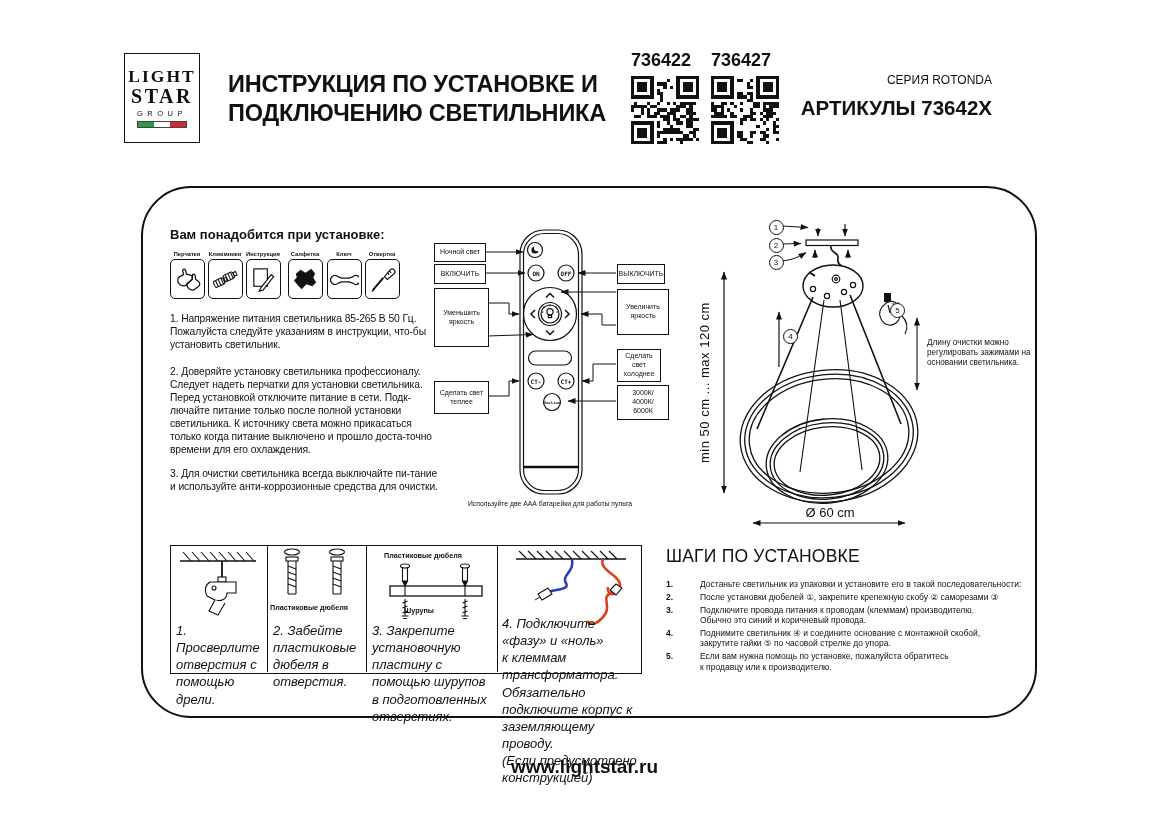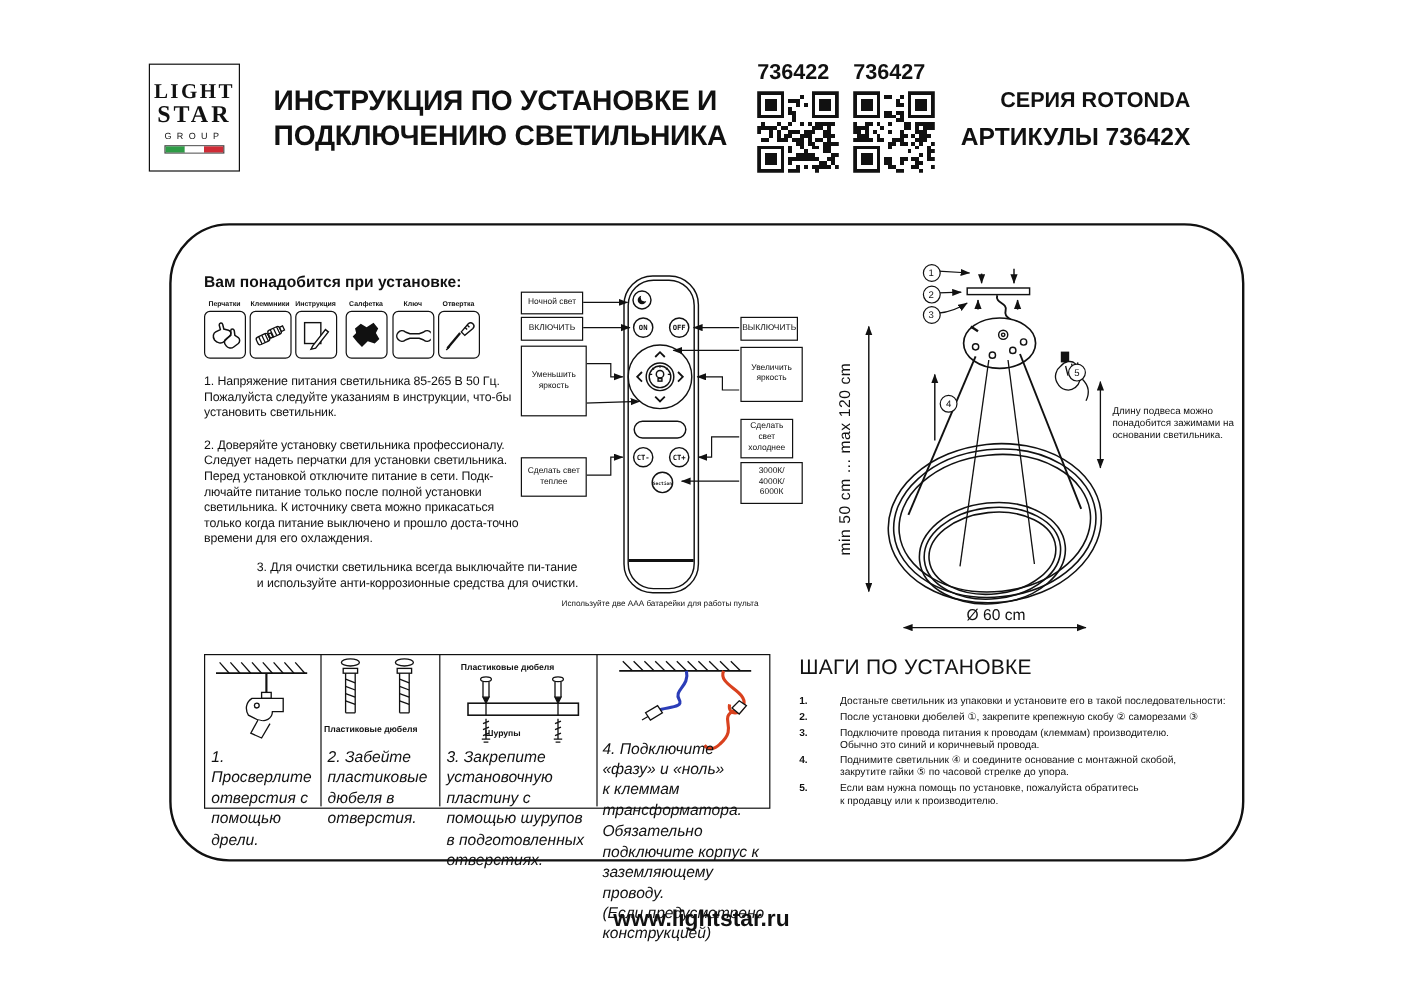--- a/index.html
+++ b/index.html
@@ -11,21 +11,21 @@
         display:flex;flex-direction:column;align-items:center;justify-content:center;}
   .logo .l1{font-family:"Liberation Serif",serif;font-weight:bold;font-size:17.5px;letter-spacing:2px;line-height:1;}
   .logo .l2{font-family:"Liberation Serif",serif;font-weight:bold;font-size:20px;letter-spacing:2.5px;line-height:1.05;}
   .logo .l3{font-size:7.5px;letter-spacing:4.5px;margin-top:3px;line-height:1;}
   .flag{display:flex;width:48px;height:5px;border:0.5px solid #444;margin-top:4px;}
   .flag span{flex:1;}
   .title{left:228px;top:70px;width:420px;font-size:23.5px;font-weight:bold;line-height:29px;letter-spacing:-0.2px;}
   .qrcode{width:68px;height:68px;}
   .qrnum{top:50px;width:68px;text-align:left;font-size:18px;font-weight:bold;}
   .series-block{left:800px;top:73px;width:192px;text-align:right;}
-  .series-block .s1{font-size:18px;font-weight:bold;margin-bottom:9px;}
+  .series-block .s1{font-size:12px;font-weight:normal;margin-bottom:9px;}
   .series-block .s2{font-size:20.5px;font-weight:bold;}
   
   .mainbox{left:141px;top:186px;width:892px;height:528px;border:2px solid #111;border-radius:50px;}
   
   .tools-heading{left:170px;top:227px;font-size:13px;font-weight:bold;}
   .toolcell{top:251px;width:34px;}
   .toolcell .tl{font-size:5.8px;font-weight:bold;text-align:center;white-space:nowrap;display:block;margin-bottom:2px;}
   .toolbox{width:33px;height:38px;border:1.4px solid #111;border-radius:5px;display:flex;align-items:center;justify-content:center;}
   .para{left:170px;width:268px;font-size:10.3px;font-weight:normal;line-height:13px;letter-spacing:-0.1px;}
   
@@ -406,21 +406,21 @@
         <path d="M4,27.5 L7,24.5" stroke-width="1.2"></path>
         <path d="M17,12 L23,5 q2,-2 4,0 q2,2 0,4 L20,15 z"></path>
         <path d="M20,8 l2,2 M22,6 l2,2"></path>
       </g>
         </svg>
     </div>
   </div>
 
   <div class="abs para" style="top:312px;">1. Напряжение питания светильника 85-265 В 50 Гц. Пожалуйста следуйте указаниям в инструкции, что-бы установить светильник.</div>
   <div class="abs para" style="top:365px;">2. Доверяйте установку светильника профессионалу. Следует надеть перчатки для установки светильника. Перед установкой отключите питание в сети. Подк-лючайте питание только после полной установки светильника. К источнику света можно прикасаться только когда питание выключено и прошло доста-точно времени для его охлаждения.</div>
-  <div class="abs para" style="top:467px;margin-left:44px;">3. Для очистки светильника всегда выключайте пи-тание и используйте анти-коррозионные средства для очистки.</div>
+  <div class="abs para" style="top:467px;">3. Для очистки светильника всегда выключайте пи-тание и используйте анти-коррозионные средства для очистки.</div>
 
   <svg id="art" class="abs" style="left:0;top:0;" width="1169" height="826" viewBox="0 0 1169 826">
     <defs>
       <marker id="ah" markerWidth="9" markerHeight="8" refX="7.5" refY="3" orient="auto-start-reverse" markerUnits="userSpaceOnUse">
         <path d="M0,0 L8,3 L0,6 Z" fill="#111"></path>
       </marker>
     </defs>
 
     <g stroke="#111" fill="none" stroke-width="1.2">
       <rect x="520" y="230" width="62" height="264" rx="24"></rect>
@@ -570,21 +570,21 @@
   <div class="abs remote-caption">Используйте две ААА батарейки для работы пульта</div>
 
   <div class="abs circ" style="left:768.5px;top:219.5px;">1</div>
   <div class="abs circ" style="left:768.5px;top:237.5px;">2</div>
   <div class="abs circ" style="left:768.5px;top:254.5px;">3</div>
   <div class="abs circ" style="left:783px;top:329px;">4</div>
   <div class="abs circ" style="left:890px;top:303px;">5</div>
 
   <div class="abs vtext">min 50 cm ... max 120 cm</div>
   <div class="abs dialabel">Ø 60 cm</div>
-  <div class="abs noteTxt">Длину подвеса можно понадобится зажимами на основании светильника.</div>
+  <div class="abs noteTxt">Длину очистки можно регулировать зажимами на основании светильника.</div>
 
   <div class="abs panelbox"></div>
   <div class="abs pdiv" style="left:267px;"></div>
   <div class="abs pdiv" style="left:366px;"></div>
   <div class="abs pdiv" style="left:497px;"></div>
 
   <div class="abs pcap" style="left:176px;top:622px;width:86px;">1. Просверлите отверстия с помощью дрели.</div>
   <div class="abs plab" style="left:270px;top:603px;width:93px;">Пластиковые дюбеля</div>
   <div class="abs pcap" style="left:273px;top:622px;width:88px;">2. Забейте пластиковые дюбеля в отверстия.</div>
   <div class="abs plab" style="left:384px;top:551px;width:95px;">Пластиковые дюбеля</div>

